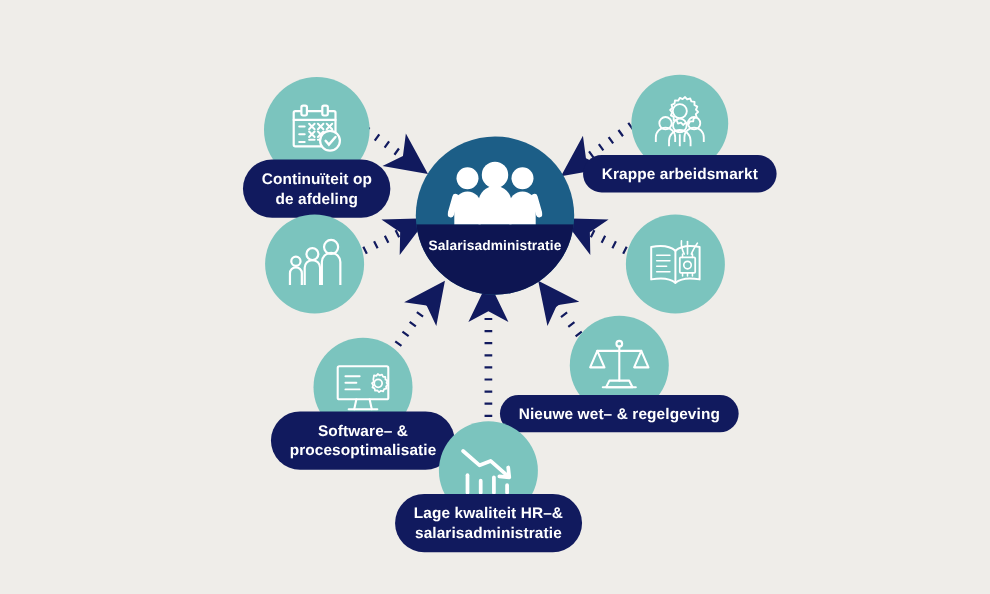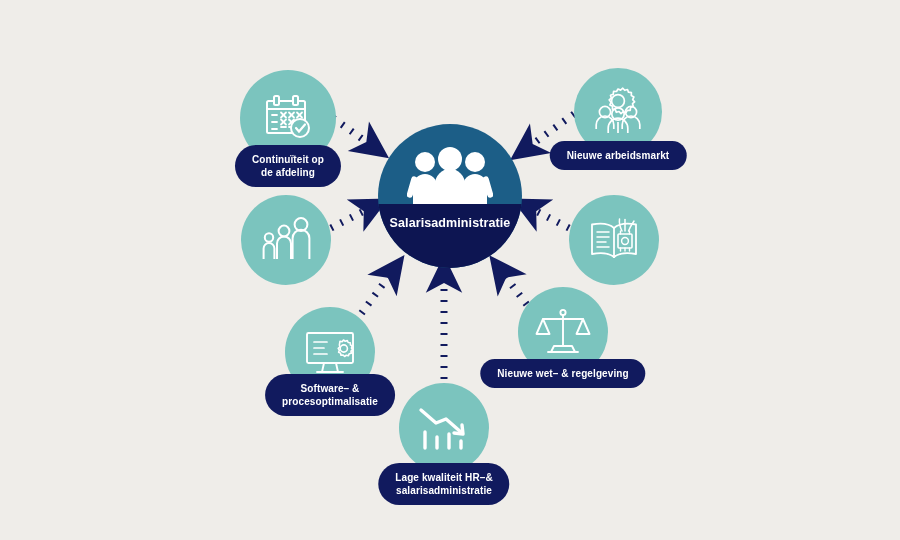--- a/index.html
+++ b/index.html
@@ -40,21 +40,21 @@
     align-items: center;
     justify-content: center;
   }
   .node-label {
     position: absolute;
     left: 50%;
     transform: translateX(-50%);
     background: #111A5E;
     color: #FFFFFF;
     border-radius: 40px;
-    font-size: 10px;
+    font-size: 14px;
     font-weight: bold;
     line-height: 1.32;
     text-align: center;
     padding: 8px 17px;
     white-space: pre;
     letter-spacing: 0.1px;
   }
   
   #center-hub {
     position: absolute;
@@ -177,21 +177,21 @@
           <circle cx="14" cy="27" r="5.6"></circle>
           <path d="M5.2 44 v-4.2 a8.8 8.8 0 0 1 17.6 0 V44"></path>
           <circle cx="40" cy="27" r="5.6"></circle>
           <path d="M31.2 44 v-4.2 a8.8 8.8 0 0 1 17.6 0 V44"></path>
           <circle cx="27" cy="29" r="6.2"></circle>
           <path d="M17.2 48 v-5 a9.8 9.8 0 0 1 19.6 0 V48"></path>
           <line x1="27" y1="37" x2="27" y2="48"></line>
         </g>
       </svg>
     </div>
-    <div class="node-label" style="top:73px;">Nieuwe arbeidsmarkt</div>
+    <div class="node-label" style="top:73px;">Krappe arbeidsmarkt</div>
   </div>
 
   <div class="node" style="left:286px; top:240px; width:200px; height:90px;">
     <div class="node-circle" style="width:90px; height:90px;">
       <svg width="54" height="50" viewBox="0 0 54 50">
         <g stroke="#FFFFFF" stroke-width="2" fill="none" stroke-linejoin="round">
           <circle cx="10" cy="22.5" r="4.2"></circle>
           <path d="M4.6 44 V33.4 a5.4 5.4 0 0 1 10.8 0 V44"></path>
           <circle cx="25" cy="16" r="5.4"></circle>
           <path d="M18 44 V28.4 a7 7 0 0 1 14 0 V44"></path>
@@ -276,21 +276,21 @@
           <polyline points="38,30 47,31 46,22" stroke-width="3.4"></polyline>
           <g stroke-width="3.4">
             <line x1="9" y1="29" x2="9" y2="45"></line>
             <line x1="21" y1="34" x2="21" y2="45"></line>
             <line x1="33" y1="31" x2="33" y2="45"></line>
             <line x1="45" y1="38" x2="45" y2="45"></line>
           </g>
         </g>
       </svg>
     </div>
-    <div class="node-label" style="top:80px;">Lage kwaliteit HR–&amp;
+    <div class="node-label" style="top:66px;">Lage kwaliteit HR–&amp;
 salarisadministratie</div>
   </div>
 
   <div id="center-hub">
     <div class="hub-lower"></div>
     <svg class="hub-icon" width="86" height="58" viewBox="0 0 86 58">
       <g fill="#FFFFFF">
         <circle cx="18" cy="16" r="10"></circle>
         <path d="M6 58 V40 a12 12 0 0 1 24 0 V58 Z"></path>
         <rect x="2" y="30" width="6" height="22" rx="3" transform="rotate(16 5 41)"></rect>

